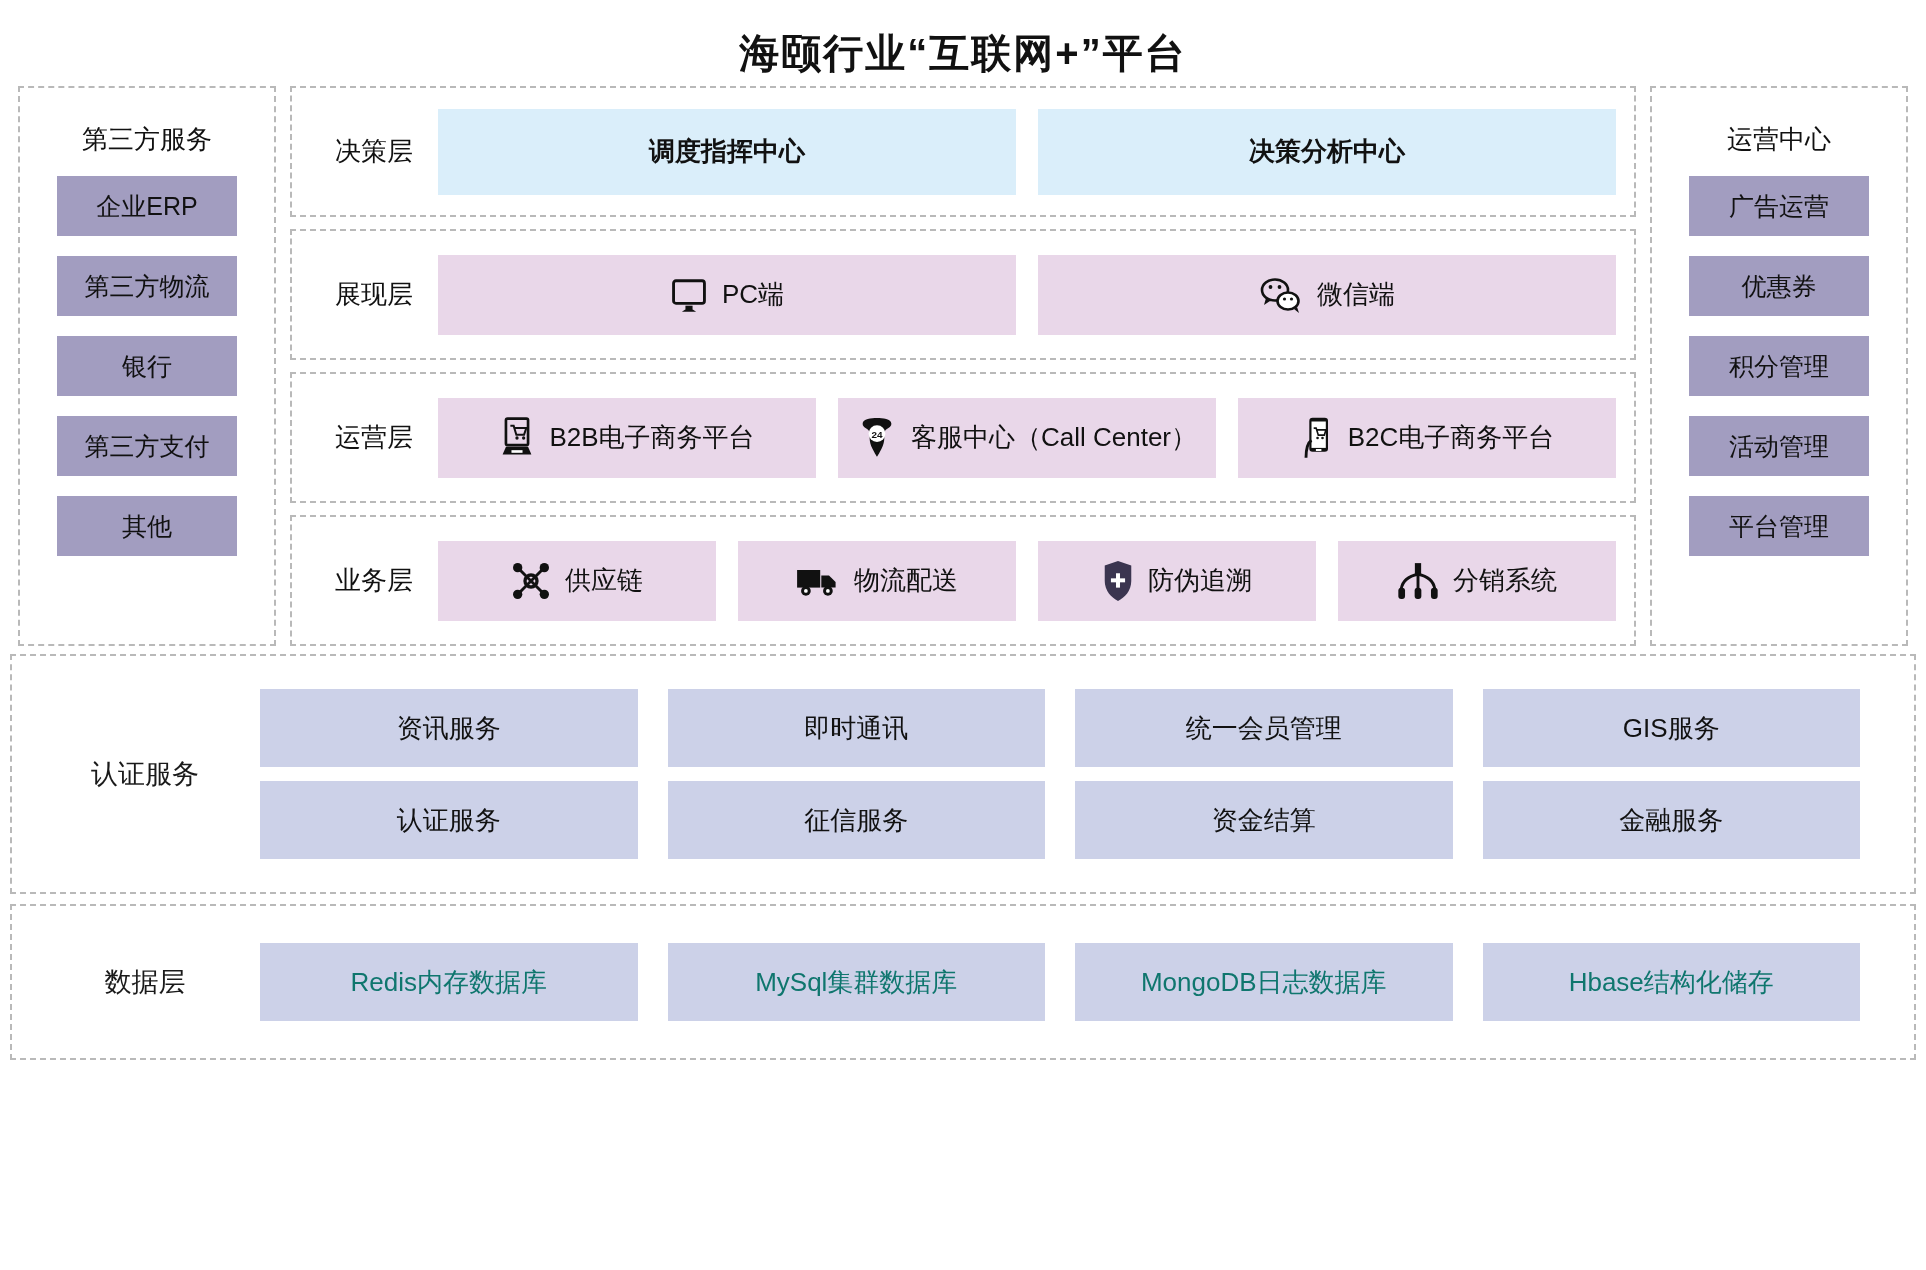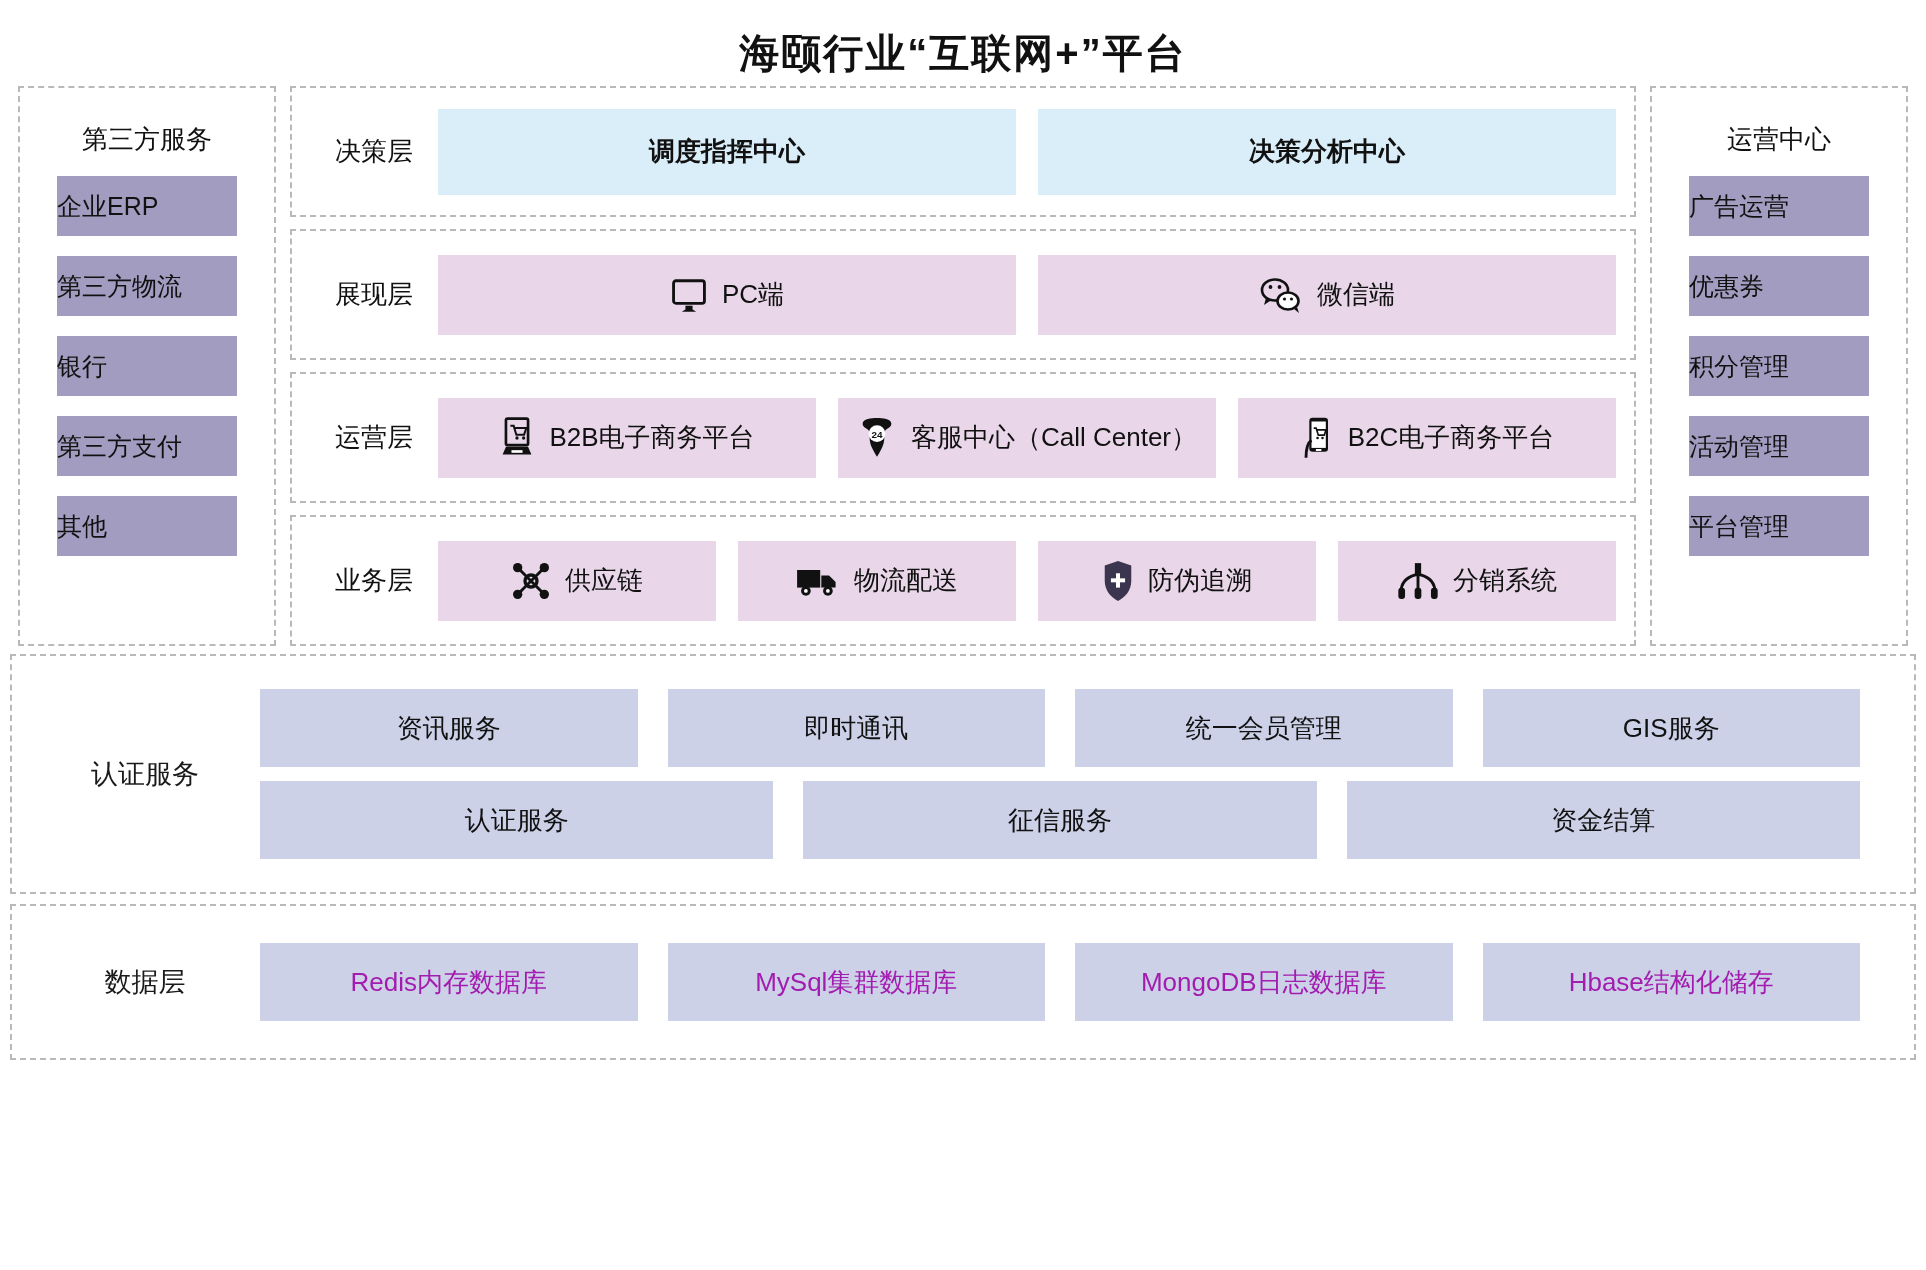--- a/index.html
+++ b/index.html
@@ -53,21 +53,21 @@
     height:74px;
     line-height:74px;
     color:#111;
   }
   .side-box{
     width:180px;
     height:60px;
     background:#a29dc0;
     display:flex;
     align-items:center;
-    justify-content:flex-start;
+    justify-content:center;
     font-size:25px;
     color:#111;
     margin-bottom:20px;
   }
   .side-box:last-child{margin-bottom:0;}
 
   
   .center-col{
     flex:1 1 auto;
     display:flex;
@@ -166,21 +166,21 @@
   .data-label{
     width:230px;flex:0 0 230px;
     font-size:27px;text-align:center;
   }
   .data-grid{
     flex:1 1 auto;display:flex;gap:30px;padding-right:36px;
   }
   .db{
     flex:1 1 0;height:78px;background:#ccd1e8;
     display:flex;align-items:center;justify-content:center;
-    font-size:26px;color:#a21caf;
+    font-size:26px;color:#0f766e;
   }
 </style>
 </head>
 <body>
 
 <div class="page">
 
   <div class="title">海颐行业“互联网+”平台</div>
 
   <div class="top-region">
@@ -408,20 +408,23 @@
         <div class="base-row">
           <div class="svc">
             <span>认证服务</span>
           </div>
           <div class="svc">
             <span>征信服务</span>
           </div>
           <div class="svc">
             <span>资金结算</span>
           </div>
+          <div class="svc">
+            <span>金融服务</span>
+          </div>
         </div>
       </div>
     </div>
   </div>
 
   <div class="data-region">
     <div class="dashed data-inner">
       <div class="data-label">数据层</div>
       <div class="data-grid">
         <div class="db">

